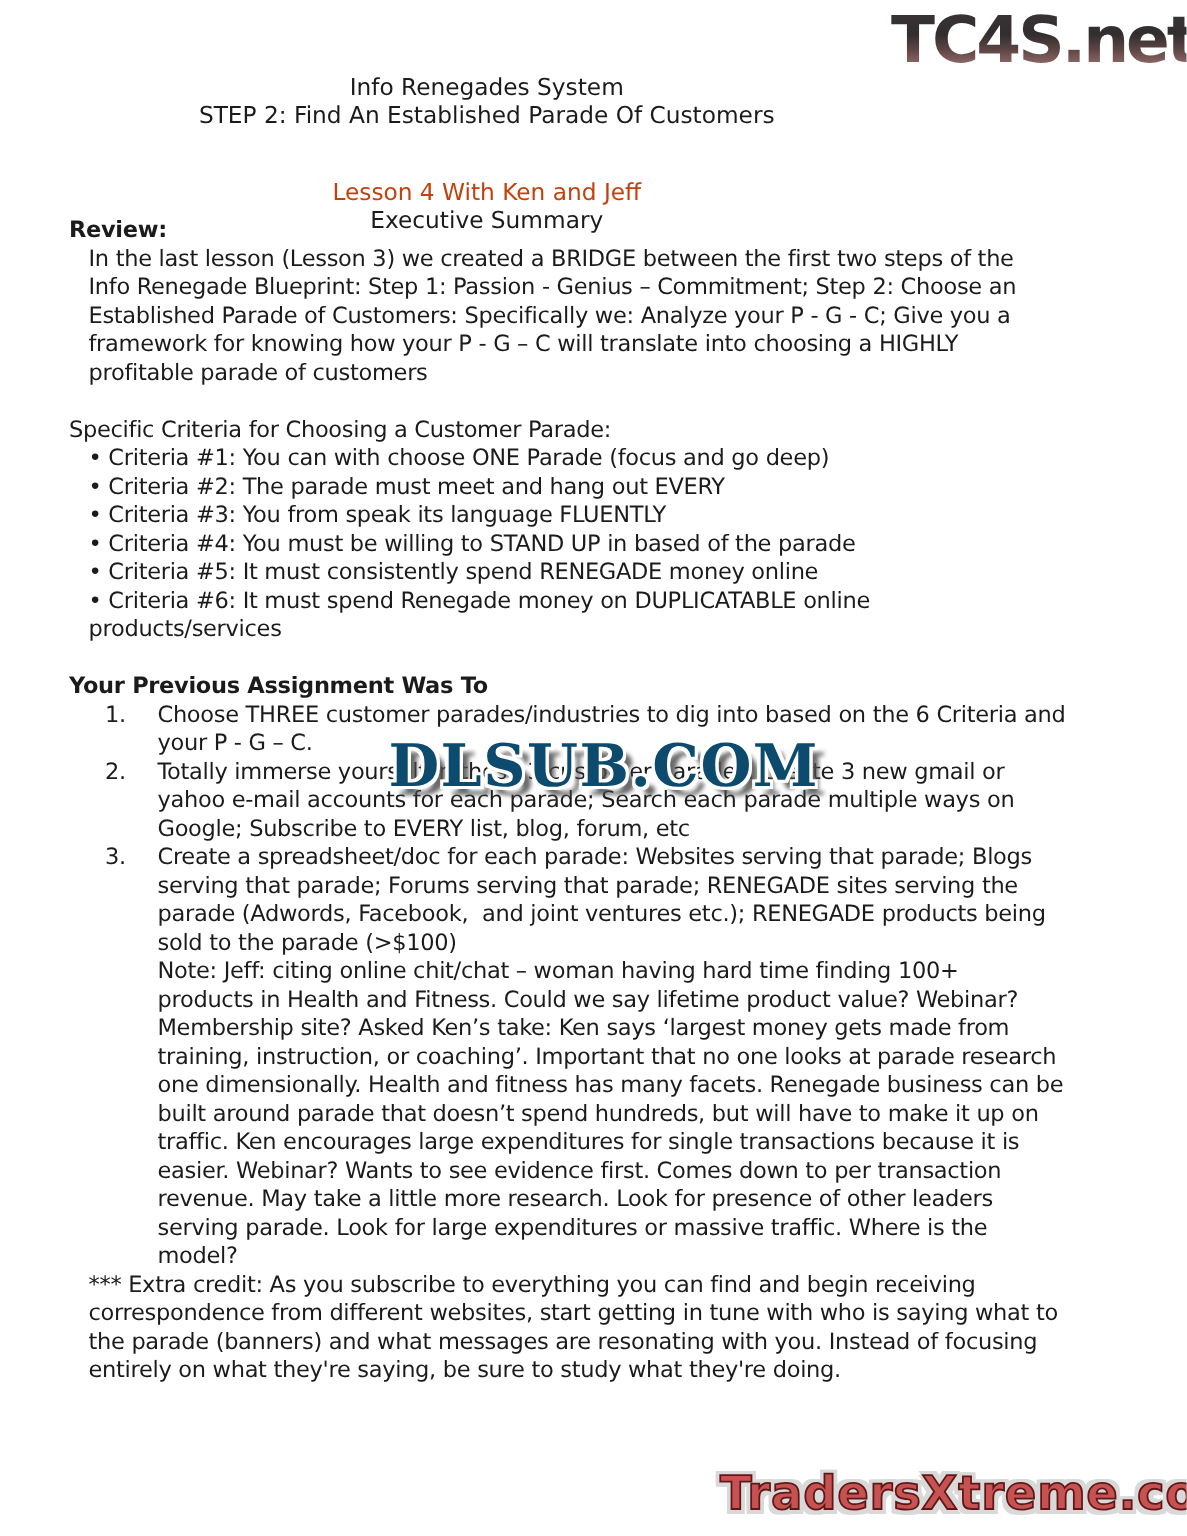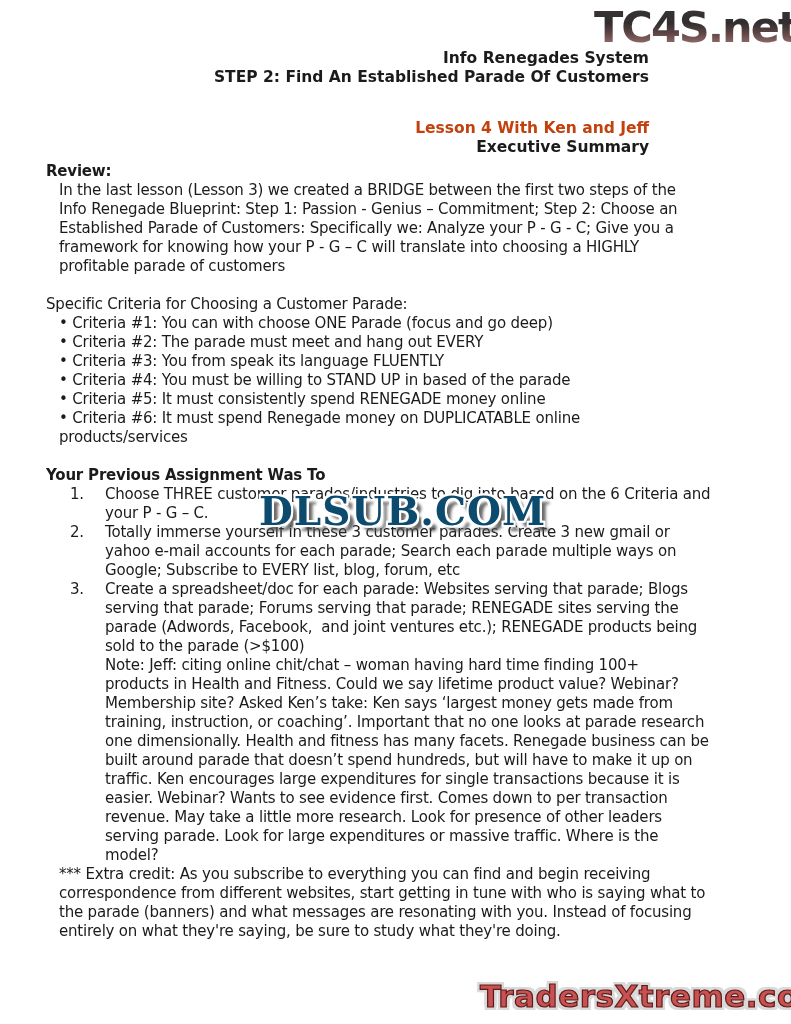--- a/index.html
+++ b/index.html
@@ -18,28 +18,28 @@
     font-size:43px;font-weight:bold;letter-spacing:-2px;
     font-family:"DejaVu Sans","Liberation Sans",sans-serif;
     background:linear-gradient(180deg,#3b3738 0%,#322e2f 42%,#5d4544 62%,#8a6565 80%,#b59494 100%);
     -webkit-background-clip:text;background-clip:text;
     color:transparent;-webkit-text-fill-color:transparent;
   }
 
   
   .title-block{
     position:absolute;top:49px;left:0;width:649px;
-    text-align:right;font-weight:bold;font-size:15.5px;line-height:19px;
+    text-align:center;font-weight:normal;font-size:15.5px;line-height:19px;
   }
   .title-line{height:19px;}
   .title-red{color:#c2410c;margin-top:32px;}
 
   
   .doc-body{
-    position:absolute;top:162px;left:46px;width:732px;
+    position:absolute;top:144px;left:46px;width:732px;
     font-size:15px;line-height:19px;letter-spacing:-0.2px;
   }
   .gap{height:19px;}
   .list-item{display:flex;align-items:flex-start;}
   .list-num{width:22px;margin-left:24px;flex:0 0 auto;}
   .list-text{flex:1 1 auto;}
 
   
   .wm-center{
     position:absolute;top:488px;left:250px;width:305px;

